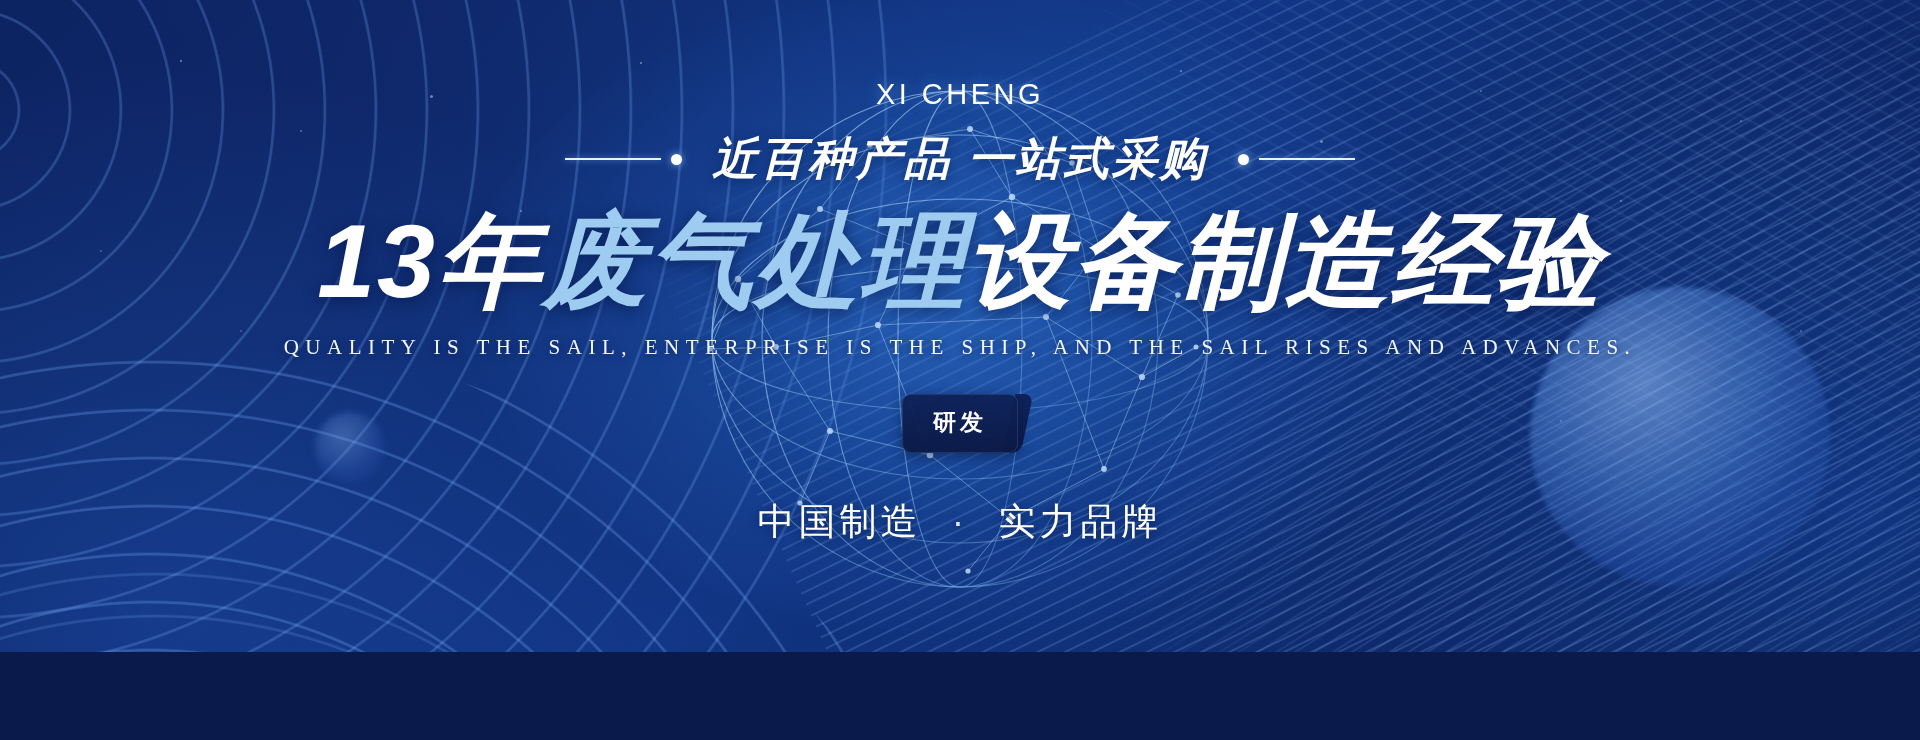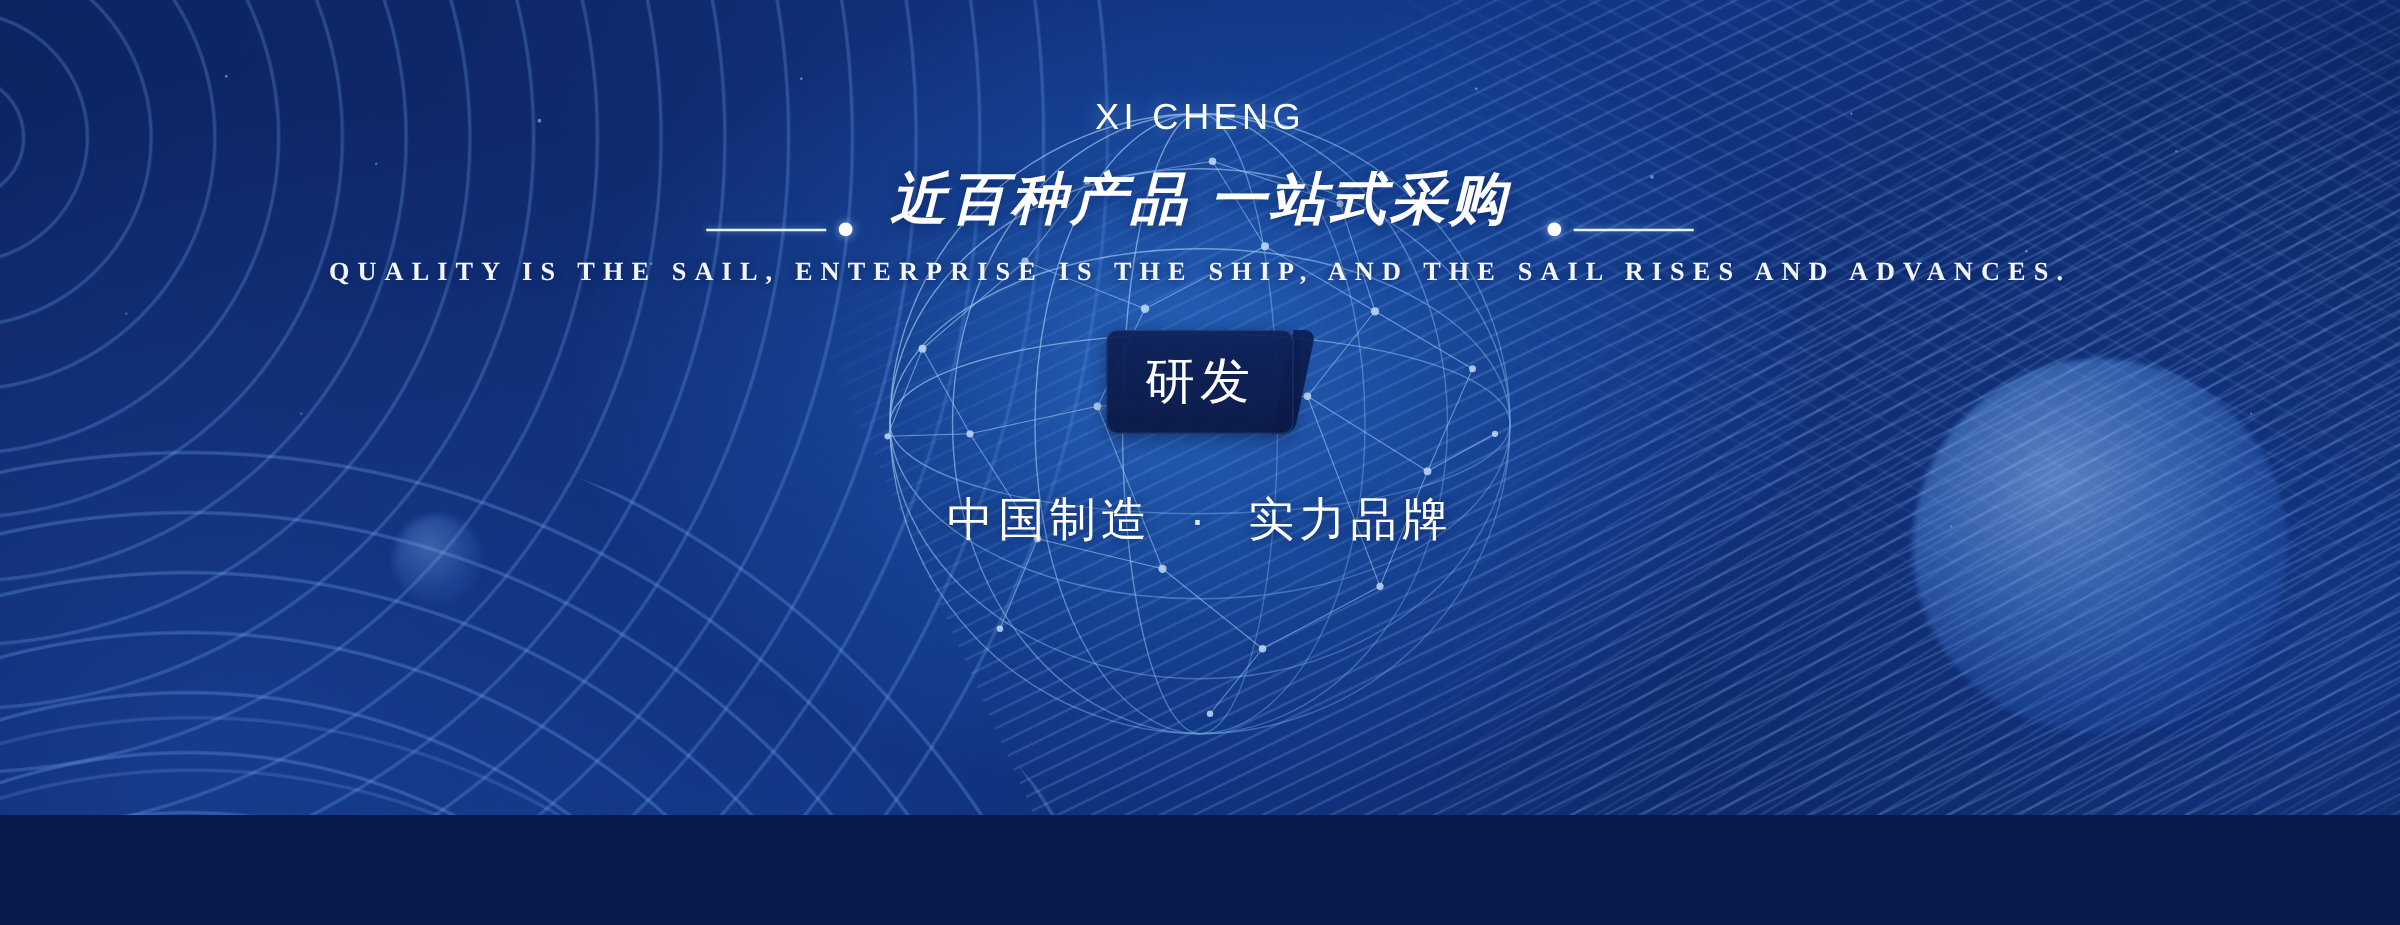--- a/index.html
+++ b/index.html
@@ -183,21 +183,21 @@
     font-size:29px;
     letter-spacing:3.5px;
     color:#ffffff;
     font-weight:400;
     text-shadow:0 0 14px rgba(120,180,255,.55);
   }
 
   .sub-row {
     margin-top:18px;
     display:flex;
-    align-items:flex-end;
+    align-items:center;
     gap:30px;
   }
   .rule {
     display:flex;
     align-items:center;
     gap:0;
   }
   .rule .bar {
     width:96px; height:2px;
     background:#e8f1ff;
@@ -239,35 +239,34 @@
   .headline .num { font-style:italic; }
 
   .tagline {
     margin-top:16px;
     font-family:"Liberation Serif", serif;
     font-size:21px;
     letter-spacing:6.5px;
     color:#f2f7ff;
     white-space:nowrap;
     text-shadow:0 1px 7px rgba(10,30,85,.8);
-    font-weight:bold;
   }
 
   .pills {
     margin-top:34px;
     display:flex;
     gap:28px;
   }
   .pill {
     position:relative;
     padding:13px 31px 15px;
     background:linear-gradient(180deg, rgba(14,32,86,.93) 0%, rgba(11,25,70,.96) 100%);
     color:#ffffff;
-    font-size:40px;
-    font-weight:400;
+    font-size:23px;
+    font-weight:700;
     letter-spacing:4px;
     border-radius:9px;
     box-shadow:inset 0 0 0 1px rgba(110,165,240,.18), 0 3px 14px rgba(4,14,45,.45);
     white-space:nowrap;
   }
   .pill::after {
     content:"";
     position:absolute;
     right:-9px; top:0; bottom:0;
     width:18px;
@@ -395,20 +394,23 @@
         <span class="bar"></span>
         <span class="dot"></span>
       </span>
       <span class="subtitle">近百种产品 一站式采购</span>
       <span class="rule right">
         <span class="dot"></span>
         <span class="bar"></span>
       </span>
     </div>
 
+    <div class="headline">
+      <span class="num">13年</span><span class="hl">废气处理</span><span>设备制造经验</span>
+    </div>
 
     <div class="tagline">QUALITY IS THE SAIL, ENTERPRISE IS THE SHIP, AND THE SAIL RISES AND ADVANCES.</div>
 
     <div class="pills">
       <span class="pill">研发</span>
     </div>
 
     <div class="footer">
       <span>中国制造</span>
       <span class="sep">·</span>

